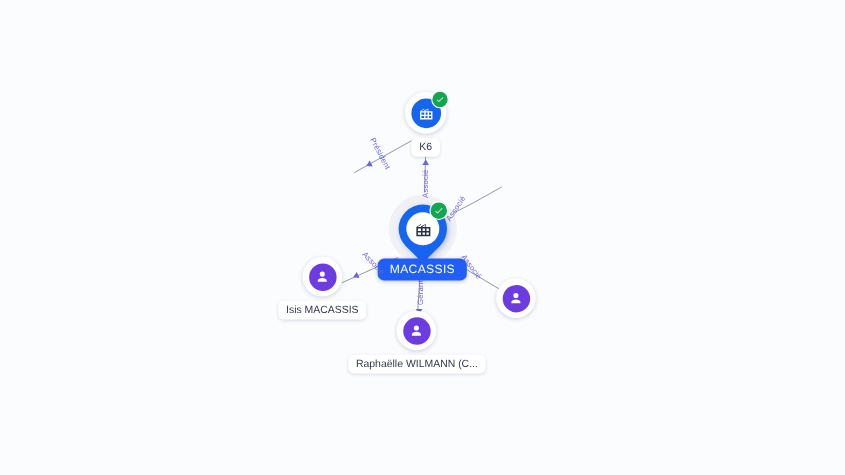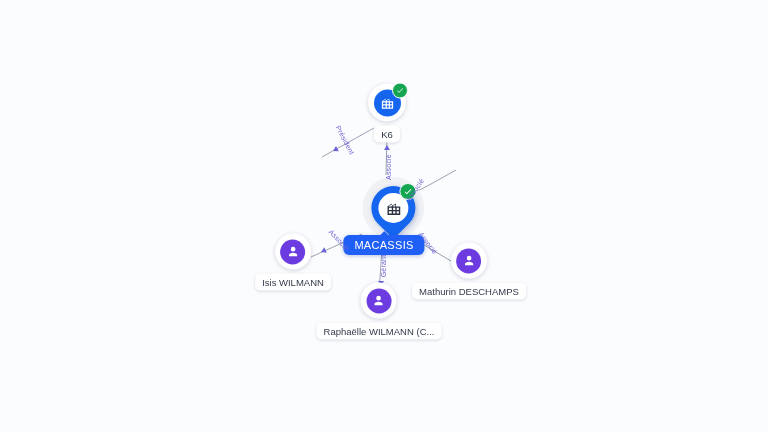--- a/index.html
+++ b/index.html
@@ -113,21 +113,21 @@
     background: #14a550;
     border: 1.5px solid #ffffff;
     display: flex;
     align-items: center;
     justify-content: center;
     z-index: 6;
   }
 
   
   #node-root {
-    align-items: flex-end;
+    align-items: center;
   }
   .pin-wrap {
     position: relative;
     width: 62px;
     height: 62px;
     display: flex;
     align-items: center;
     justify-content: center;
   }
   .pin-halo {
@@ -278,31 +278,30 @@
       <div class="node-label">K6</div>
     </div>
     <div class="node" style="left: 293px; top: 262px;">
       <div class="node-avatar">
         <div class="disc">
           <svg width="14" height="14" viewBox="0 0 24 24">
             <path fill="#ffffff" d="M12 12a4 4 0 1 0 0-8 4 4 0 0 0 0 8zm0 2c-3.3 0-7 1.7-7 3.8V20h14v-2.2c0-2.1-3.7-3.8-7-3.8z"></path>
           </svg>
         </div>
       </div>
-      <div class="node-label">Isis WILMANN</div>
+      <div class="node-label">Isis MACASSIS</div>
     </div>
     <div class="node" style="left: 469px; top: 271px;">
       <div class="node-avatar">
         <div class="disc">
           <svg width="14" height="14" viewBox="0 0 24 24">
             <path fill="#ffffff" d="M12 12a4 4 0 1 0 0-8 4 4 0 0 0 0 8zm0 2c-3.3 0-7 1.7-7 3.8V20h14v-2.2c0-2.1-3.7-3.8-7-3.8z"></path>
           </svg>
         </div>
       </div>
-      <div class="node-label">Mathurin DESCHAMPS</div>
     </div>
     <div class="node" style="left: 379px; top: 311px; text-align: center;">
       <div class="node-avatar">
         <div class="disc">
           <svg width="14" height="14" viewBox="0 0 24 24">
             <path fill="#ffffff" d="M12 12a4 4 0 1 0 0-8 4 4 0 0 0 0 8zm0 2c-3.3 0-7 1.7-7 3.8V20h14v-2.2c0-2.1-3.7-3.8-7-3.8z"></path>
           </svg>
         </div>
       </div>
       <div class="node-label">Raphaëlle WILMANN (C...</div>

